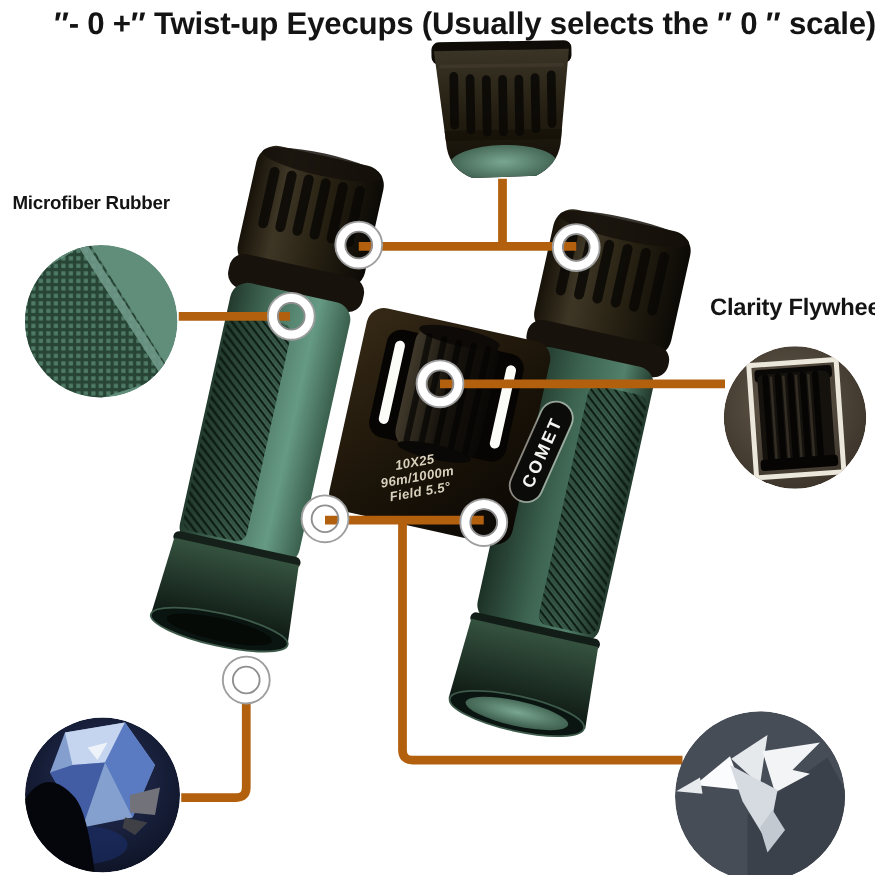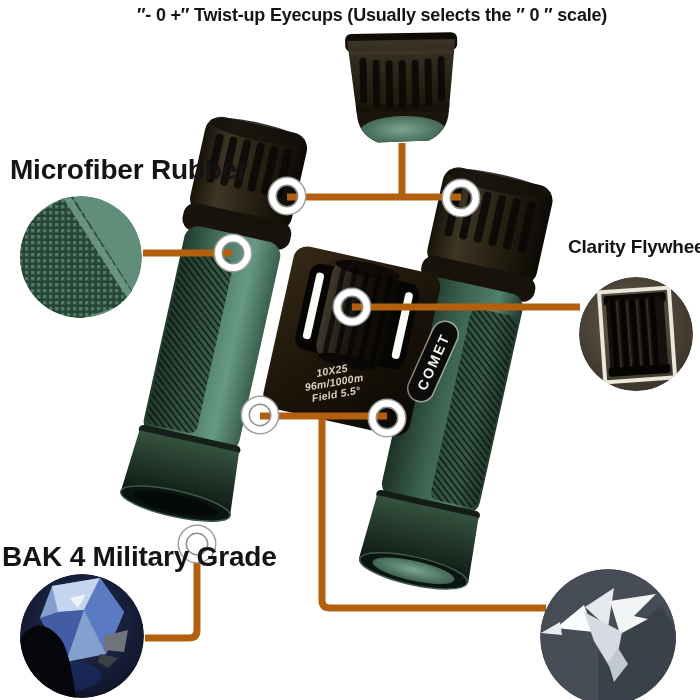--- a/index.html
+++ b/index.html
@@ -1,21 +1,21 @@
 <!DOCTYPE html>
 <html><head>
 <meta charset="utf-8">
 <style>
   html,body{margin:0;padding:0;background:#ffffff;}
   .stage{position:relative;width:700px;height:700px;background:#ffffff;overflow:hidden;
          font-family:"Liberation Sans","DejaVu Sans",sans-serif;}
   .stage svg{position:absolute;left:0;top:0;}
-  .lbl{position:absolute;font-weight:700;font-size:28px;color:#141414;white-space:nowrap;
+  .lbl{position:absolute;font-weight:700;font-size:15px;color:#141414;white-space:nowrap;
        letter-spacing:-0.2px;}
-  .title{left:372px;top:5px;transform:translateX(-50%);font-size:18px;}
+  .title{left:372px;top:5px;transform:translateX(-50%);font-size:25px;}
   .lbl-microfiber{left:10px;top:154px;}
   .lbl-clarity{left:568px;top:236px;font-size:19px;}
   .lbl-bak4{left:2px;top:541px;}
   .lbl-folding{left:543px;top:543px;}
   .pill{position:absolute;left:391px;top:349px;width:84px;height:25px;background:#0b0b09;
         border-radius:13px;transform:rotate(-66deg);display:flex;align-items:center;
         justify-content:center;box-shadow:0 0 0 1.5px rgba(235,235,225,0.55);}
   .pill span{color:#f4f4f0;font-weight:700;font-size:14px;letter-spacing:2px;}
   .spec{position:absolute;left:295px;top:364px;width:78px;transform:rotate(-10deg);
         font-style:italic;font-weight:700;font-size:10.5px;line-height:1.15;color:#d9d0bd;
@@ -288,21 +288,20 @@
       <polygon points="541,633 560,622 562,635" fill="#e8ebee"></polygon>
       <polygon points="584,612 622,632 614,674 594,641" fill="#d6dbe1"></polygon>
       <polygon points="608,662 618,648 628,664 614,682" fill="#c3c9d1"></polygon>
     </g>
   </g>
 </svg>
 
   <div class="lbl title">″- 0 +″  Twist-up Eyecups (Usually selects the ″ 0 ″ scale)</div>
   <div class="lbl lbl-microfiber">Microfiber Rubber</div>
   <div class="lbl lbl-clarity">Clarity Flywheel</div>
-  <div class="lbl lbl-bak4">BAK 4 Military Grade</div>
 
   <div class="pill">
     <span>COMET</span>
   </div>
 
   <div class="spec">
     <div>10X25</div>
     <div>96m/1000m</div>
     <div>Field 5.5°</div>
   </div>

